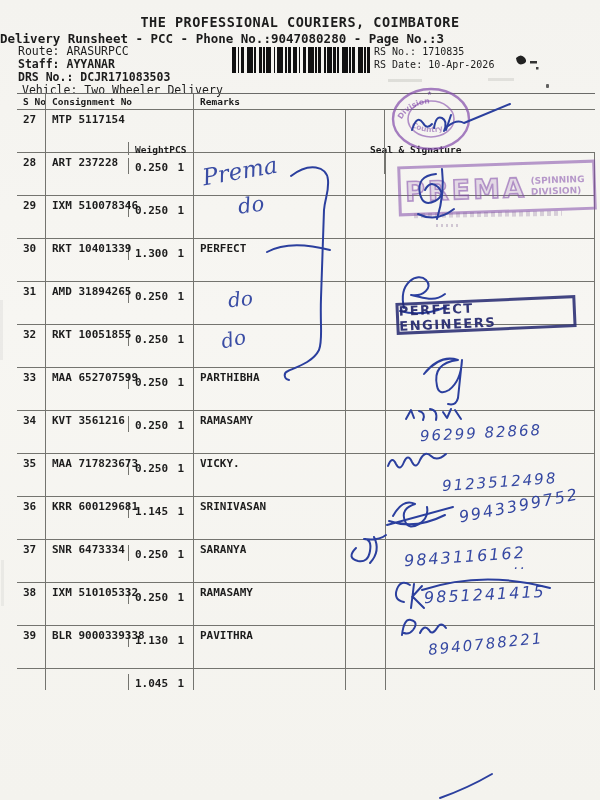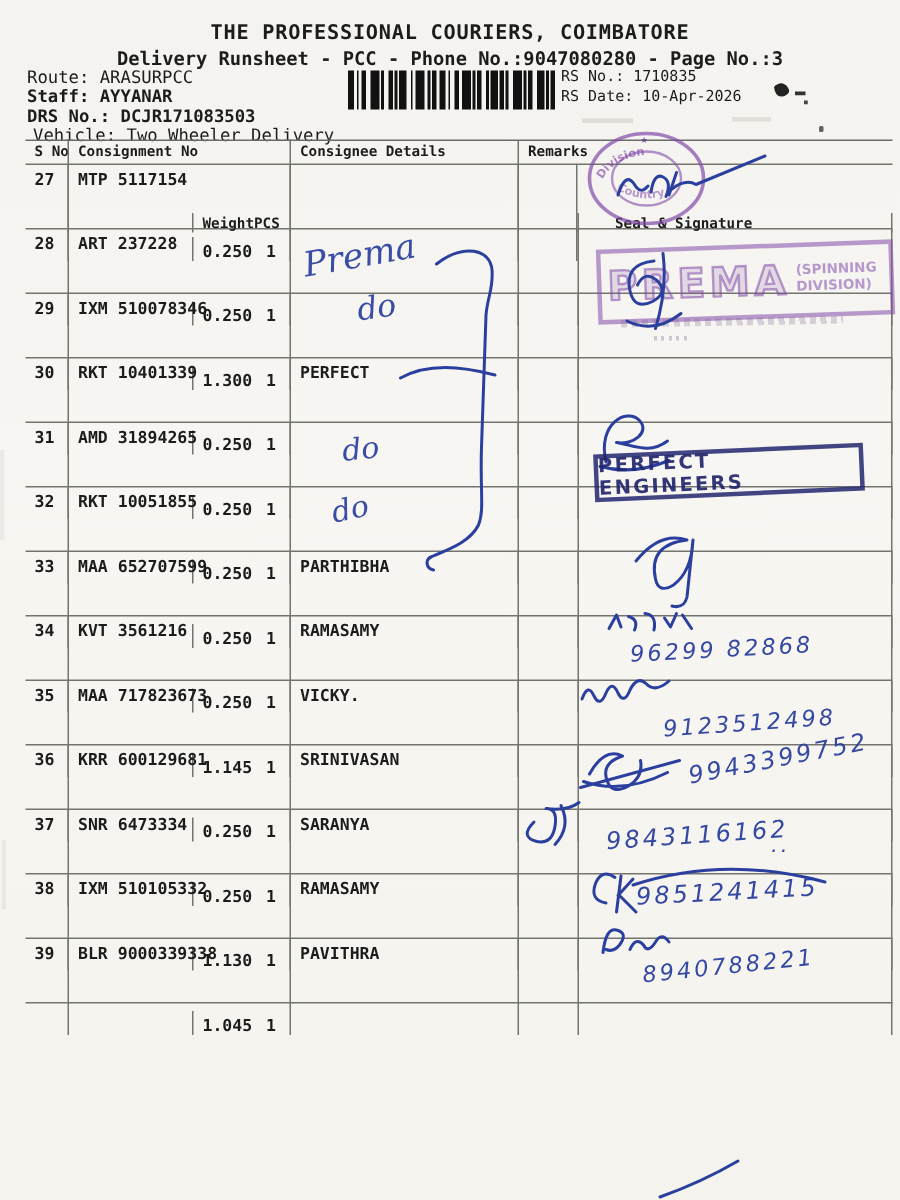--- a/index.html
+++ b/index.html
@@ -5,21 +5,21 @@
   html,body{margin:0;padding:0;background:#888;}
   .page{
     position:relative;width:600px;height:800px;overflow:hidden;
     background:linear-gradient(180deg,#f4f3ef 0%,#f7f6f2 40%,#f4f3ee 100%);
     font-family:"DejaVu Sans Mono","Liberation Mono",monospace;
     color:#1c1c1c;
   }
   .abs{position:absolute;}
   
   .title{left:0;right:0;top:14px;text-align:center;font-size:13.5px;font-weight:bold;letter-spacing:.5px;}
-  .subtitle{left:0;right:0;top:31px;text-align:center;font-size:12.5px;font-weight:bold;}
+  .subtitle{left:0;right:0;top:31px;font-size:12.5px;font-weight:bold;}
   .info-line{font-size:11.5px;white-space:pre;}
   .b{font-weight:bold;}
   #barcode{left:232px;top:47px;width:140px;height:26px;display:flex;align-items:stretch;}
   #barcode .bar{background:#111;}
   #barcode .gap{background:transparent;}
   .rs-line{left:374px;font-size:10px;white-space:pre;}
   
   .tbl{left:17px;top:93px;width:578px;border-top:1px solid #6a6a68;}
   .t-row{display:grid;grid-template-columns:28px 83px 65px 152px 40px 210px;border-bottom:1px solid #74746f;}
   .t-head{height:15px;font-size:9.5px;font-weight:bold;}
@@ -138,21 +138,20 @@
   </svg>
   <div class="smudge" style="left:388px;top:79px;width:34px;height:3px;opacity:.5;"></div>
   <div class="smudge" style="left:488px;top:78px;width:26px;height:3px;opacity:.45;"></div>
   <div class="speck" style="left:546px;top:84px;width:3px;height:4px;"></div>
 
   <div class="abs tbl">
     <div class="t-row t-head">
       <div class="cell">S No</div>
       <div class="cell">Consignment No</div>
       <div class="cell wp"><span>Weight</span><span>PCS</span></div>
-      <div class="cell">Consignee Details</div>
       <div class="cell">Remarks</div>
       <div class="cell last" style="padding-left:24px;margin-top:48px;">Seal &amp; Signature</div>
     </div>
     <div>
         <div class="t-row t-data">
           <div class="cell">27</div>
           <div class="cell">MTP 5117154</div>
           <div class="cell wp"><span>0.250</span><span>1</span></div>
           <div class="cell"></div>
           <div class="cell last"></div>

